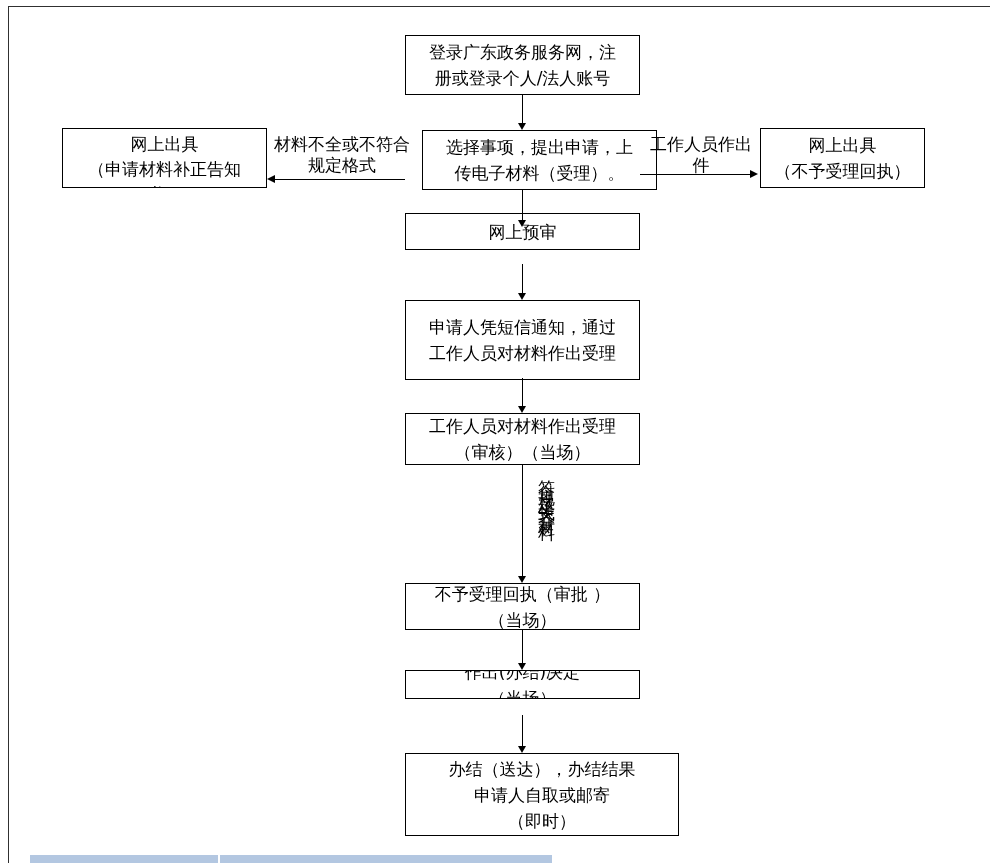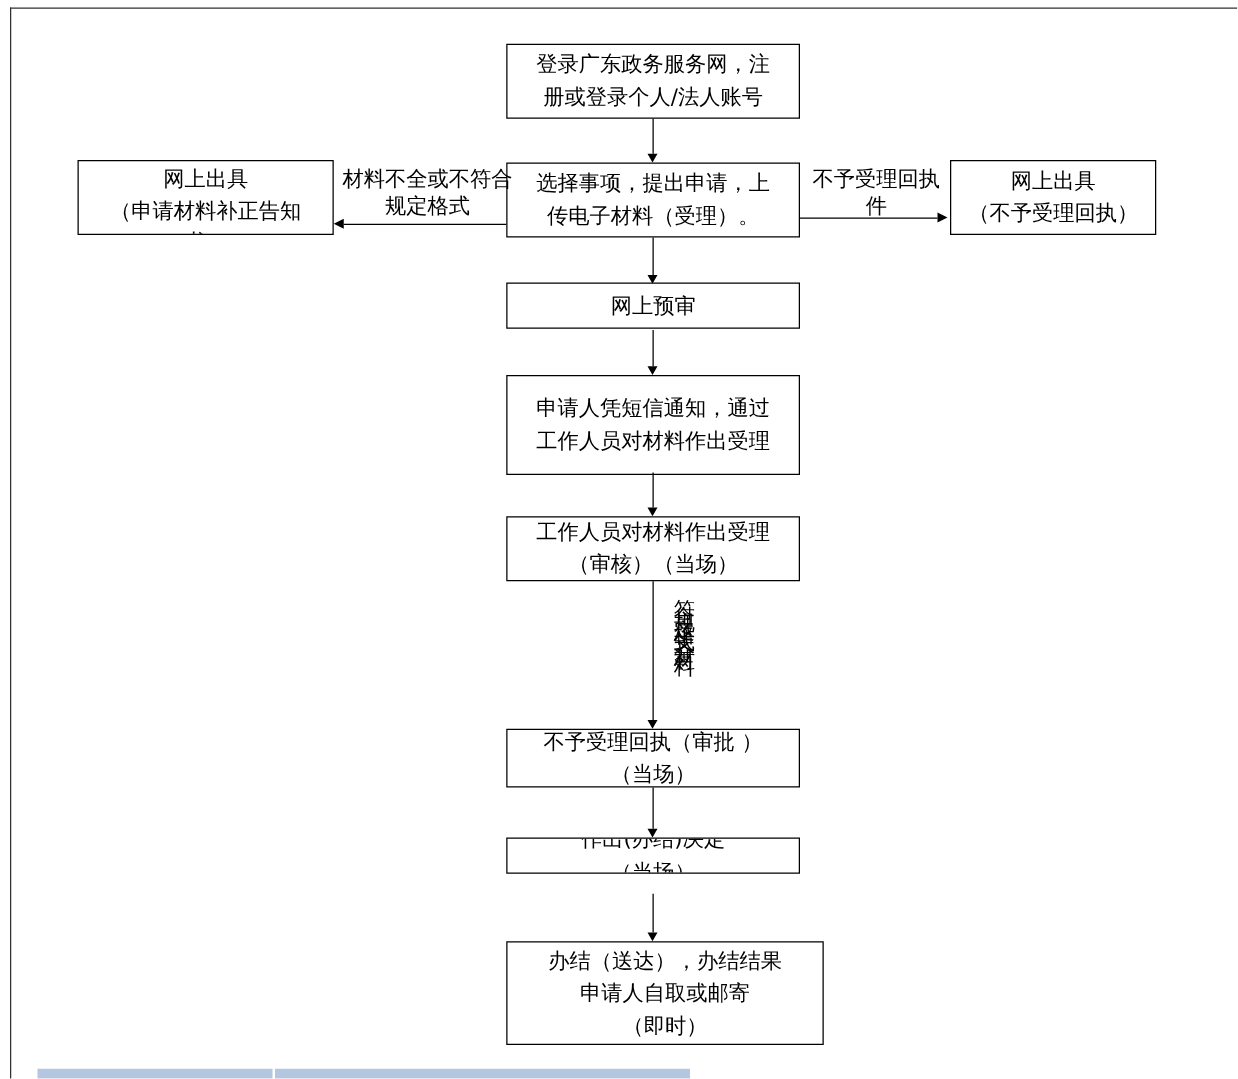--- a/index.html
+++ b/index.html
@@ -71,37 +71,37 @@
 <div class="canvas">
 
   <div class="frame" style="left:8px;top:6px;width:982px;height:1px;"></div>
   <div class="frame" style="left:8px;top:6px;width:1px;height:857px;"></div>
 
   <div class="node" style="left:405px;top:35px;width:235px;height:60px;">
     <div class="ln">登录广东政务服务网，注</div>
     <div class="ln">册或登录个人/法人账号</div>
   </div>
 
-  <div class="node" style="left:405px;top:130px;width:235px;height:60px;">
+  <div class="node" style="left:422px;top:130px;width:235px;height:60px;">
     <div class="ln">选择事项，提出申请，上</div>
     <div class="ln">传电子材料（受理）。</div>
   </div>
 
   <div class="node top-align" style="left:62px;top:128px;width:205px;height:60px;">
     <div class="ln">网上出具</div>
     <div class="ln">（申请材料补正告知</div>
     <div class="ln">书）</div>
   </div>
 
   <div class="node" style="left:760px;top:128px;width:165px;height:60px;">
     <div class="ln">网上出具</div>
     <div class="ln">（不予受理回执）</div>
   </div>
 
-  <div class="node" style="left:405px;top:226px;width:235px;height:37px;">
+  <div class="node" style="left:405px;top:213px;width:235px;height:37px;">
     <div class="ln">网上预审</div>
   </div>
 
   <div class="node" style="left:405px;top:300px;width:235px;height:80px;">
     <div class="ln">申请人凭短信通知，通过</div>
     <div class="ln">工作人员对材料作出受理</div>
   </div>
 
   <div class="node" style="left:405px;top:413px;width:235px;height:52px;">
     <div class="ln">工作人员对材料作出受理</div>
@@ -111,21 +111,21 @@
   <div class="node" style="left:405px;top:583px;width:235px;height:47px;">
     <div class="ln">不予受理回执（审批 ）</div>
     <div class="ln">（当场）</div>
   </div>
 
   <div class="node" style="left:405px;top:670px;width:235px;height:29px;">
     <div class="ln">作出(办结)决定</div>
     <div class="ln">（当场）</div>
   </div>
 
-  <div class="node" style="left:405px;top:753px;width:254px;height:83px;">
+  <div class="node" style="left:405px;top:753px;width:274px;height:83px;">
     <div class="ln">办结（送达），办结结果</div>
     <div class="ln">申请人自取或邮寄</div>
     <div class="ln">（即时）</div>
   </div>
 
   <div class="vline" style="left:522px;top:95px;height:28px;"></div>
   <div class="head-down" style="left:518px;top:123px;"></div>
 
   <div class="vline" style="left:522px;top:190px;height:30px;"></div>
   <div class="head-down" style="left:518px;top:220px;"></div>
@@ -150,21 +150,21 @@
 
   <div class="hline" style="left:640px;top:174px;width:110px;"></div>
   <div class="head-right" style="left:750px;top:170px;"></div>
 
   <div class="edge-label" style="left:266px;top:134px;width:152px;">
     <div class="ln">材料不全或不符合</div>
     <div class="ln">规定格式</div>
   </div>
 
   <div class="edge-label" style="left:644px;top:134px;width:114px;">
-    <div class="ln">不予受理回执</div>
+    <div class="ln">工作人员作出</div>
     <div class="ln">件</div>
   </div>
 
   <div class="vlabel">符合规定格式齐全材料</div>
 
   <div class="bottom-bar" style="left:30px;top:855px;width:188px;"></div>
   <div class="bottom-bar" style="left:220px;top:855px;width:332px;"></div>
 
 </div>
 

